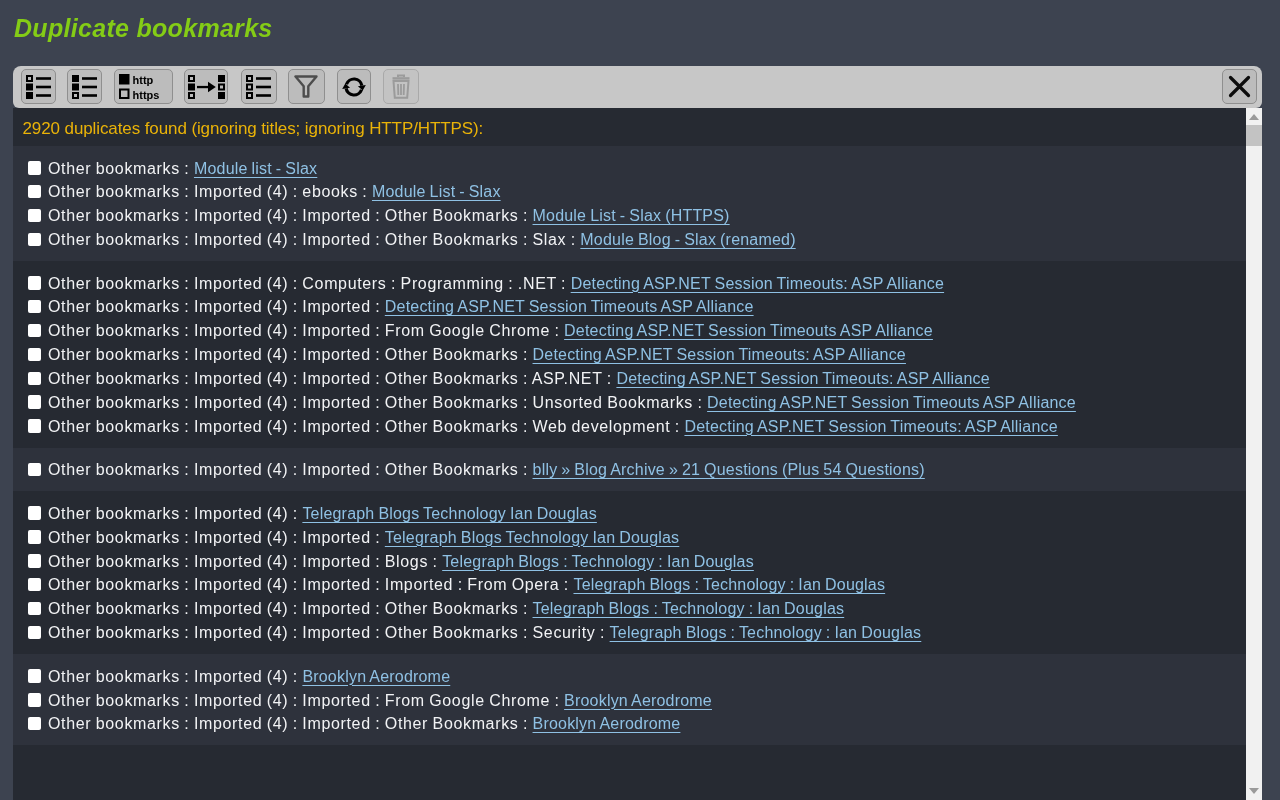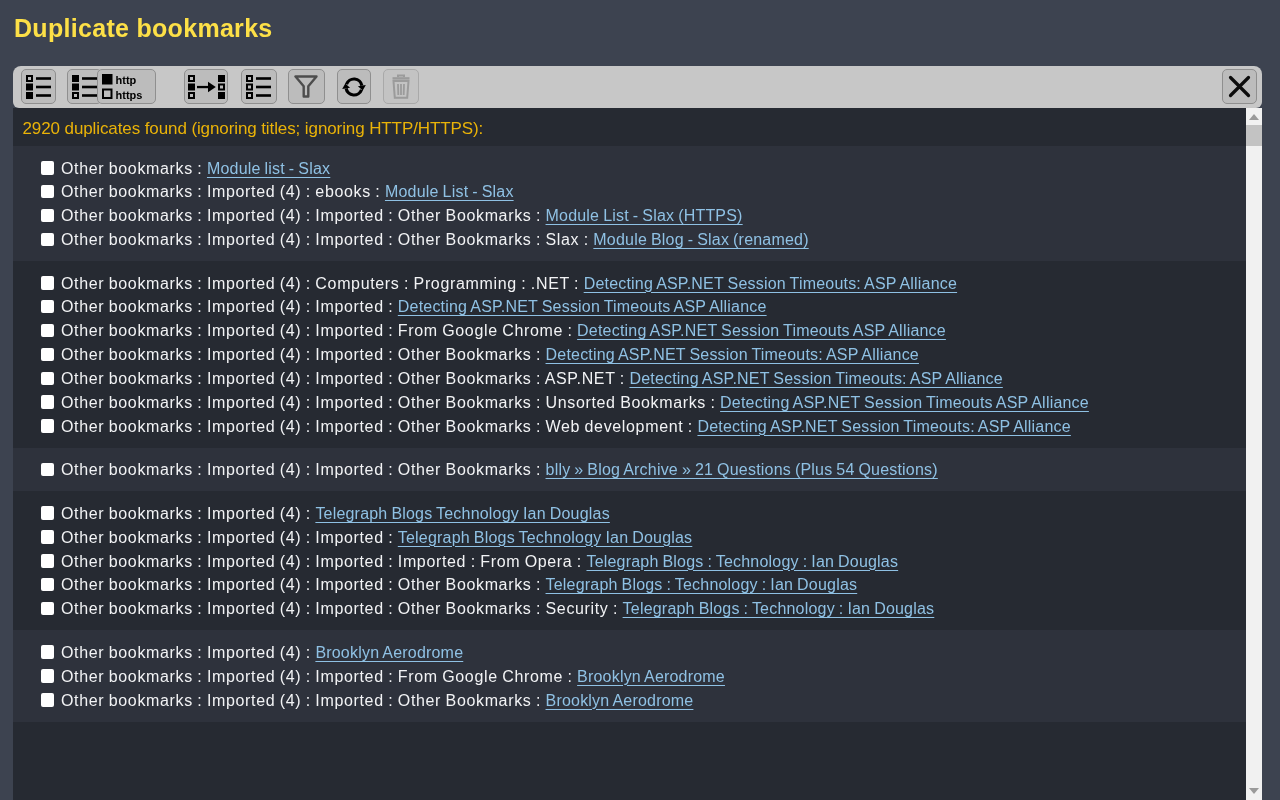--- a/index.html
+++ b/index.html
@@ -1,33 +1,33 @@
 <!DOCTYPE html>
 <html><head>
 <meta charset="utf-8">
 <style>
 html,body{margin:0;padding:0;width:1280px;height:800px;overflow:hidden;
 background:#3d4350;font-family:"Liberation Sans",sans-serif;}
 #title{position:absolute;left:14px;top:12px;font-size:25px;font-weight:bold;
-color:#fde047;letter-spacing:0.3px;line-height:29px;margin-top:2px;}
+color:#84cc16;letter-spacing:0.3px;line-height:29px;margin-top:2px;font-style:italic;}
 #toolbar{position:absolute;left:13px;top:66px;width:1249px;height:42px;
 background:#c7c7c7;border-radius:8px 8px 6px 6px;box-sizing:border-box;}
 .btn{position:absolute;top:3px;height:35px;background:#bcbcbc;
 border:1px solid #8f8f8f;border-radius:5px;box-sizing:border-box;
 display:flex;align-items:center;justify-content:center;}
 .btn.dis{background:#c3c3c3;border-color:#a9a9a9;}
 #list{position:absolute;left:13px;top:108px;width:1233px;height:692px;
 background:#262a32;overflow:hidden;}
 #status{height:38px;line-height:42px;background:#262a32;color:#eab308;
 font-size:17px;padding-left:9.5px;letter-spacing:-0.1px;}
 .group{padding:10.5px 0 9.25px;}
 .glight{background:#2e323c;}
 .gdark{background:#262a32;}
 .row{height:23.85px;line-height:23.85px;white-space:nowrap;padding-left:14.5px;
-font-size:16px;color:#f2f3f5;letter-spacing:0.65px;word-spacing:-0.6px;margin-left:13px;}
+font-size:16px;color:#f2f3f5;letter-spacing:0.65px;word-spacing:-0.6px;}
 .cb{display:inline-block;width:13.5px;height:13.5px;background:#ffffff;
 border-radius:2px;vertical-align:-1px;margin-right:7px;}
 .row a{color:#8fc1e4;text-decoration:underline;text-underline-offset:3px;
 text-decoration-thickness:1px;letter-spacing:0.2px;word-spacing:-0.7px;}
 #sbar{position:absolute;left:1246px;top:108px;width:16px;height:692px;
 background:#f1f1f1;}
 #sthumb{position:absolute;left:0;top:17px;width:16px;height:21px;background:#c3c3c3;}
 .sarrow{position:absolute;left:3px;width:0;height:0;
 border-left:5px solid transparent;border-right:5px solid transparent;}
 #sup{top:6px;border-bottom:6px solid #9a9a9a;}
@@ -51,21 +51,21 @@
   <div class="btn" style="left:53.5px;width:35px;" id="b2">
       <svg width="25" height="24" viewBox="0 0 25 24">
 <rect x="0" y="0" width="7" height="7" fill="#000"></rect>
 <rect x="0" y="8.5" width="7" height="7" fill="#000"></rect>
 <rect x="1" y="18" width="5" height="5" fill="none" stroke="#000" stroke-width="2"></rect>
 <rect x="10" y="2.2" width="15" height="2.6" fill="#000"></rect>
 <rect x="10" y="10.7" width="15" height="2.6" fill="#000"></rect>
 <rect x="10" y="19.2" width="15" height="2.6" fill="#000"></rect>
 </svg>
     </div>
-  <div class="btn" style="left:84px;width:58.5px;" id="b3">
+  <div class="btn" style="left:101px;width:58.5px;" id="b3">
       <svg width="48" height="28" viewBox="0 0 48 28">
 <rect x="0" y="1" width="10.5" height="10.5" fill="#000"></rect>
 <rect x="1" y="16.5" width="8.5" height="8.5" fill="none" stroke="#000" stroke-width="2"></rect>
 <text x="13.5" y="10.5" font-family="Liberation Sans" font-size="11" font-weight="bold" fill="#000">http</text>
 <text x="13.5" y="25.5" font-family="Liberation Sans" font-size="11" font-weight="bold" fill="#000">https</text>
 </svg>
     </div>
   <div class="btn" style="left:171px;width:44px;" id="b4">
       <svg width="37" height="24" viewBox="0 0 37 24">
 <rect x="1" y="1" width="5" height="5" fill="none" stroke="#000" stroke-width="2"></rect>
@@ -133,20 +133,21 @@
     <div class="row"><span class="cb"></span>Other bookmarks : Imported (4) : Imported : Other Bookmarks : ASP.NET : <a>Detecting ASP.NET Session Timeouts: ASP Alliance</a></div>
     <div class="row"><span class="cb"></span>Other bookmarks : Imported (4) : Imported : Other Bookmarks : Unsorted Bookmarks : <a>Detecting ASP.NET Session Timeouts ASP Alliance</a></div>
     <div class="row"><span class="cb"></span>Other bookmarks : Imported (4) : Imported : Other Bookmarks : Web development : <a>Detecting ASP.NET Session Timeouts: ASP Alliance</a></div>
   </div>
   <div class="group glight">
     <div class="row"><span class="cb"></span>Other bookmarks : Imported (4) : Imported : Other Bookmarks : <a>blly » Blog Archive » 21 Questions (Plus 54 Questions)</a></div>
   </div>
   <div class="group gdark">
     <div class="row"><span class="cb"></span>Other bookmarks : Imported (4) : <a>Telegraph Blogs Technology Ian Douglas</a></div>
     <div class="row"><span class="cb"></span>Other bookmarks : Imported (4) : Imported : <a>Telegraph Blogs Technology Ian Douglas</a></div>
+    <div class="row"><span class="cb"></span>Other bookmarks : Imported (4) : Imported : Blogs : <a>Telegraph Blogs : Technology : Ian Douglas</a></div>
     <div class="row"><span class="cb"></span>Other bookmarks : Imported (4) : Imported : Imported : From Opera : <a>Telegraph Blogs : Technology : Ian Douglas</a></div>
     <div class="row"><span class="cb"></span>Other bookmarks : Imported (4) : Imported : Other Bookmarks : <a>Telegraph Blogs : Technology : Ian Douglas</a></div>
     <div class="row"><span class="cb"></span>Other bookmarks : Imported (4) : Imported : Other Bookmarks : Security : <a>Telegraph Blogs : Technology : Ian Douglas</a></div>
   </div>
   <div class="group glight">
     <div class="row"><span class="cb"></span>Other bookmarks : Imported (4) : <a>Brooklyn Aerodrome</a></div>
     <div class="row"><span class="cb"></span>Other bookmarks : Imported (4) : Imported : From Google Chrome : <a>Brooklyn Aerodrome</a></div>
     <div class="row"><span class="cb"></span>Other bookmarks : Imported (4) : Imported : Other Bookmarks : <a>Brooklyn Aerodrome</a></div>
   </div>
   <div class="group gdark" style="height:20px;"></div>

